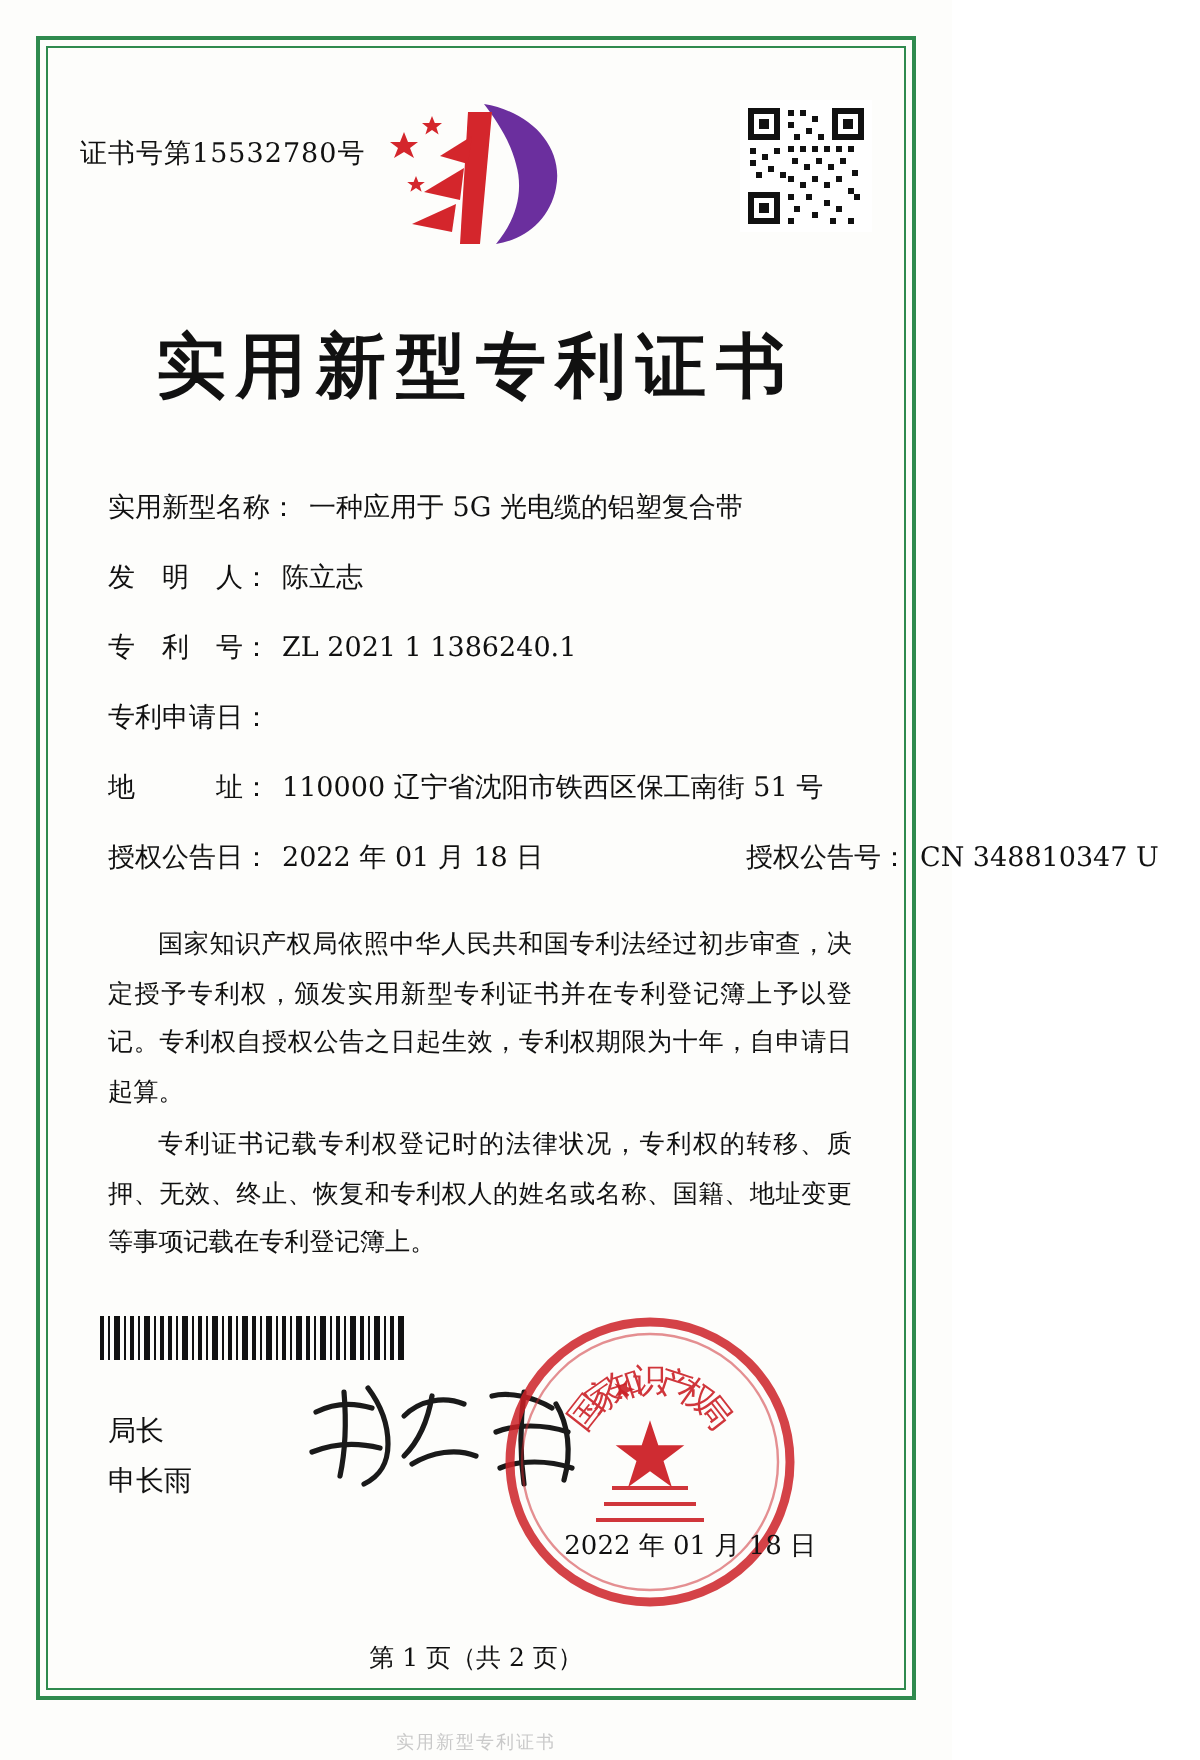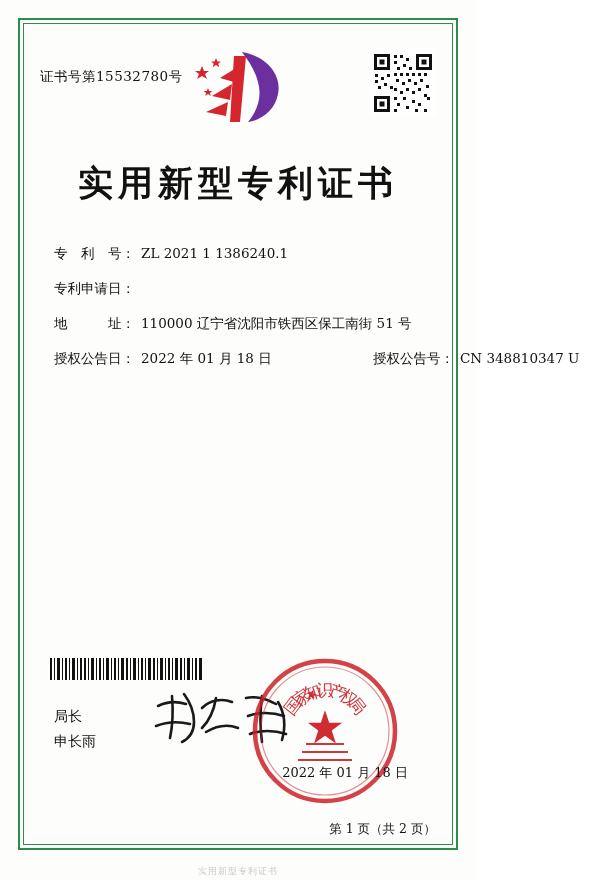--- a/index.html
+++ b/index.html
@@ -202,21 +202,21 @@
     color: #111;
     font-family: "DejaVu Serif", "Liberation Serif", serif;
     background: transparent;
   }
 
   .page-number {
     position: absolute;
     left: 0;
     right: 0;
     bottom: -4px;
-    text-align: right;
+    text-align: center;
     font-size: 12.5px;
     color: #111;
     font-family: "DejaVu Serif", "Liberation Serif", serif;
   }
 
   .bottom-strip {
     position: absolute;
     left: 0;
     right: 0;
     bottom: 2px;
@@ -317,21 +317,29 @@
               <rect x="55" y="45" width="3" height="3"></rect>
           </g>
         </svg>
       </div>
     </div>
 
     <div class="title">实用新型专利证书</div>
 
     <div class="fields">
 
-
+      <div class="field-row">
+        <span class="field-label">实用新型名称：</span>
+        <span class="field-value">一种应用于 5G 光电缆的铝塑复合带</span>
+      </div>
+
+      <div class="field-row">
+        <span class="field-label">发　明　人：</span>
+        <span class="field-value">陈立志</span>
+      </div>
 
       <div class="field-row">
         <span class="field-label">专　利　号：</span>
         <span class="field-value">ZL 2021 1 1386240.1</span>
       </div>
 
       <div class="field-row">
         <span class="field-label">专利申请日：</span>
       </div>
 
@@ -342,20 +350,24 @@
       </div>
 
       <div class="field-row split">
         <span class="field-label">授权公告日：</span>
         <span class="field-value">2022 年 01 月 18 日</span>
         <span class="field-label2">授权公告号：</span>
         <span class="field-value2">CN 348810347 U</span>
       </div>
     </div>
 
+    <div class="paras">
+      <p class="para">国家知识产权局依照中华人民共和国专利法经过初步审查，决定授予专利权，颁发实用新型专利证书并在专利登记簿上予以登记。专利权自授权公告之日起生效，专利权期限为十年，自申请日起算。</p>
+      <p class="para">专利证书记载专利权登记时的法律状况，专利权的转移、质押、无效、终止、恢复和专利权人的姓名或名称、国籍、地址变更等事项记载在专利登记簿上。</p>
+    </div>
 
     <div class="footer">
 
       <div class="barcode">
         <svg viewBox="0 0 152 22" width="152" height="22" xmlns="http://www.w3.org/2000/svg">
           <g fill="#111111">
             <rect x="0" y="0" width="2" height="22"></rect>
               <rect x="4" y="0" width="1" height="22"></rect>
             <rect x="7" y="0" width="3" height="22"></rect>
               <rect x="12" y="0" width="1" height="22"></rect>

